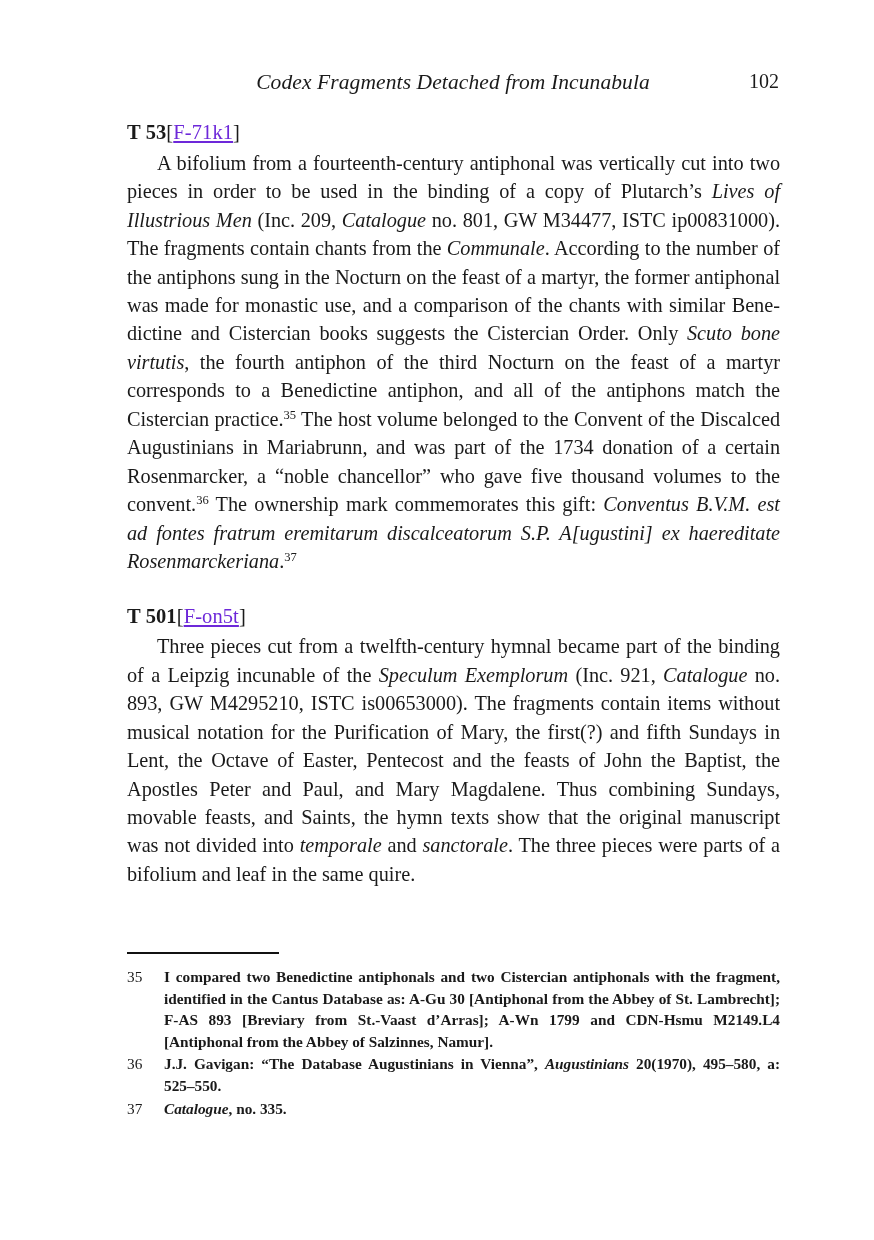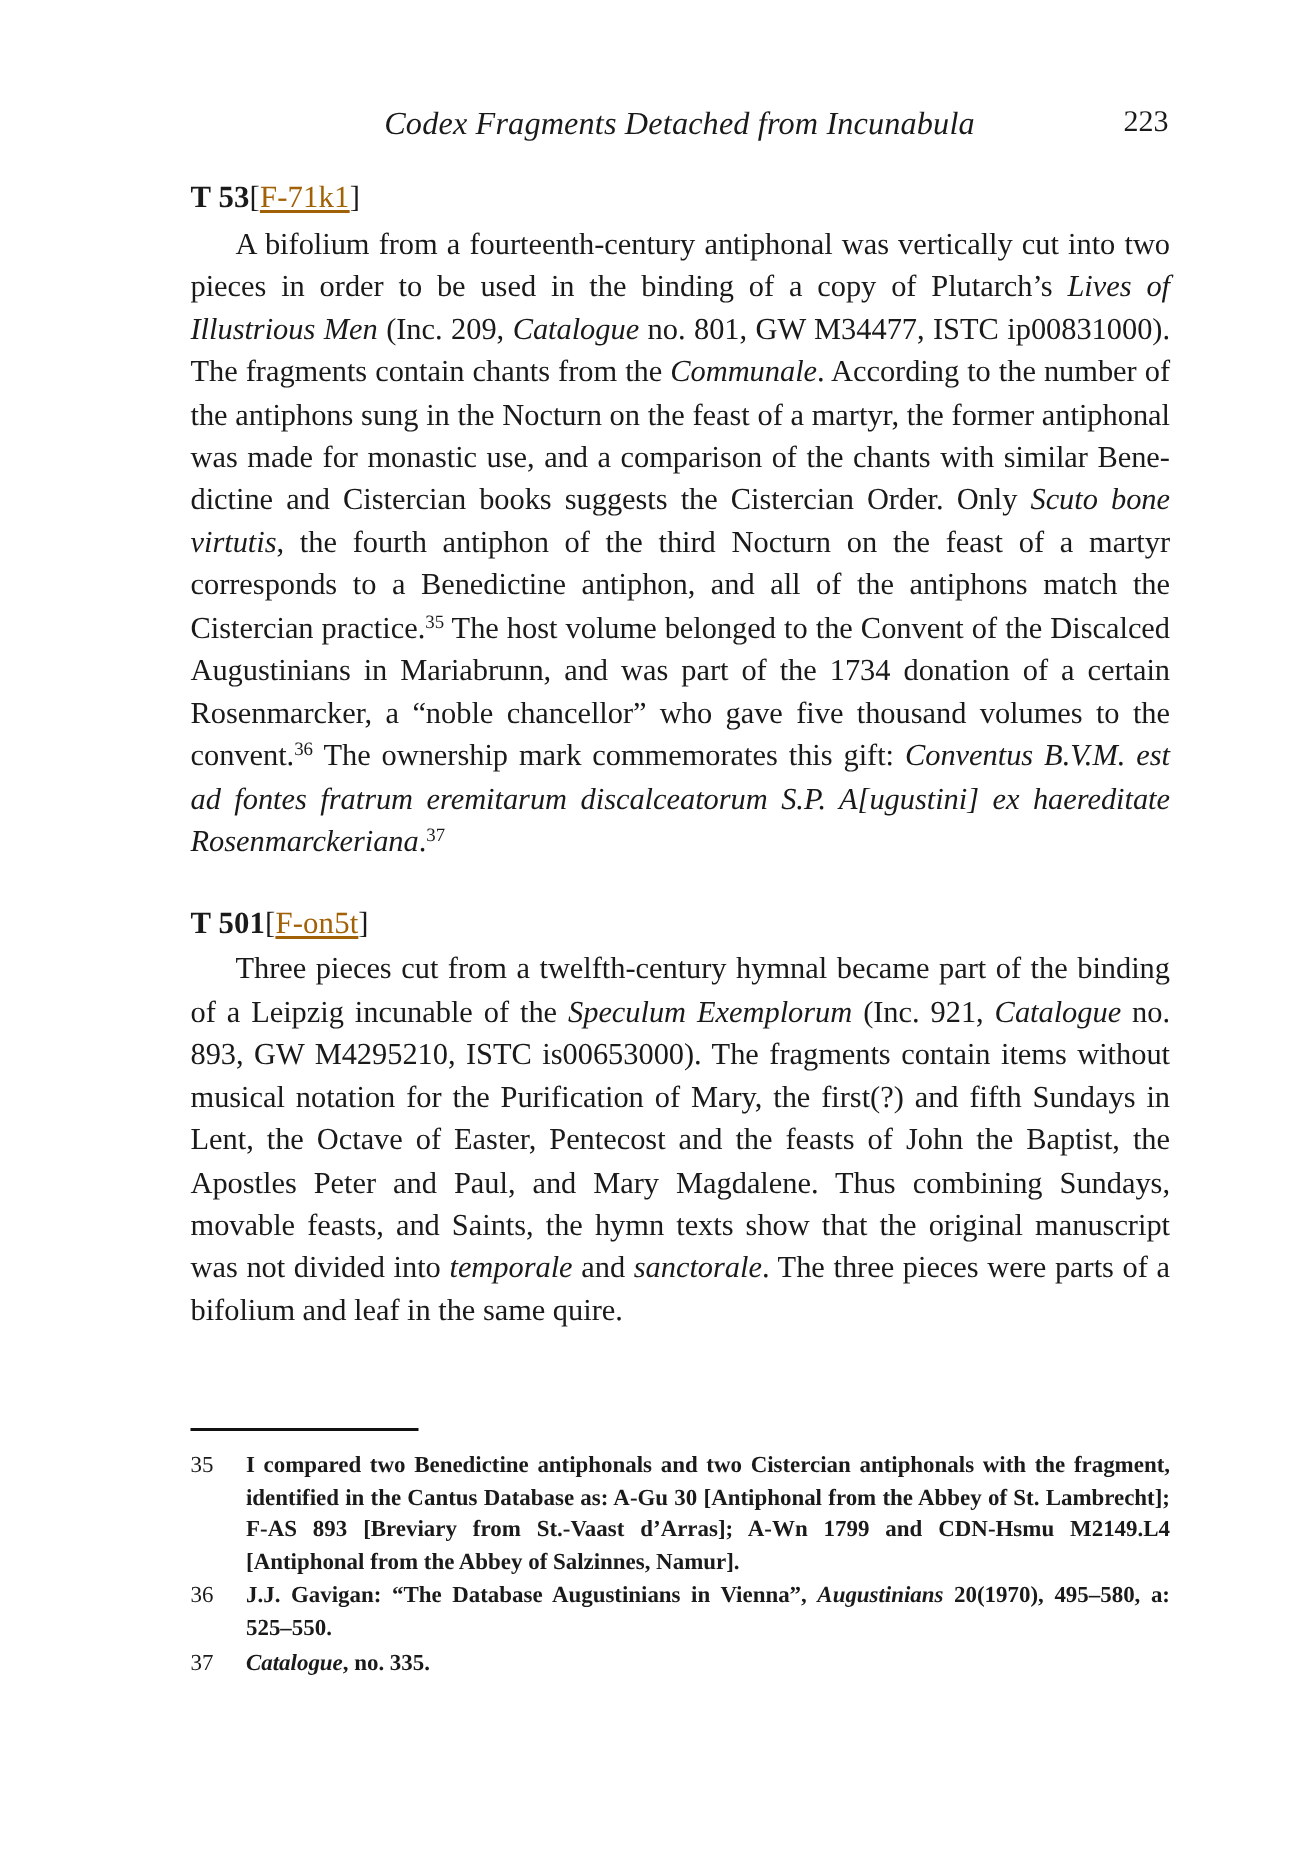--- a/index.html
+++ b/index.html
@@ -60,21 +60,21 @@
     font-weight: bold;
     margin: 0 0 1px 0;
     line-height: 1.45;
     letter-spacing: 0.1px;
   }
   .section-heading .bracket {
     font-weight: normal;
     color: #1a1a1a;
   }
   .doclink {
-    color: #a16207;
+    color: #6d28d9;
     text-decoration: underline;
     font-weight: normal;
   }
 
   p.body-par {
     margin: 0;
     font-size: 20.3px;
     line-height: 28.45px;
     text-align: justify;
     text-indent: 30px;
@@ -134,21 +134,21 @@
     color: #1a1a1a;
   }
 </style>
 </head>
 <body>
 
 <div class="page">
 
   <div class="running-head">
     <span class="title">Codex Fragments Detached from Incunabula</span>
-    <span class="folio">223</span>
+    <span class="folio">102</span>
   </div>
 
   <div class="column">
 
     <h2 class="section-heading">
       <span>T 53</span><span class="bracket">[</span><a class="doclink" href="#">F-71k1</a><span class="bracket">]</span>
     </h2>
 
     <p class="body-par last-of-section"><span>A bifolium from a fourteenth-century antiphonal was vertically cut into two pieces in order to be used in the binding of a copy of Plutarch’s </span><span class="it">Lives of Illustrious Men</span><span> (Inc. 209, </span><span class="it">Catalogue</span><span> no. 801, GW M34477, ISTC ip00831000). The fragments contain chants from the </span><span class="it">Communale</span><span>. According to the number of the antiphons sung in the Nocturn on the feast of a martyr, the former antiphonal was made for monastic use, and a comparison of the chants with similar Bene­dictine and Cistercian books suggests the Cistercian Order. Only </span><span class="it">Scuto bone virtutis</span><span>, the fourth antiphon of the third Nocturn on the feast of a martyr corresponds to a Benedictine antiphon, and all of the antiphons match the Cistercian practice.</span><sup class="fn">35</sup><span> The host volume be­longed to the Convent of the Discalced Augustinians in Mariabrunn, and was part of the 1734 donation of a certain Rosenmarcker, a “no­ble chancellor” who gave five thousand volumes to the convent.</span><sup class="fn">36</sup><span> The ownership mark commemorates this gift: </span><span class="it">Conventus B.V.M. est ad fontes fratrum eremitarum discalceatorum S.P. A[ugustini] ex haereditate Rosenmarckeriana</span><span>.</span><sup class="fn">37</sup></p>
 

